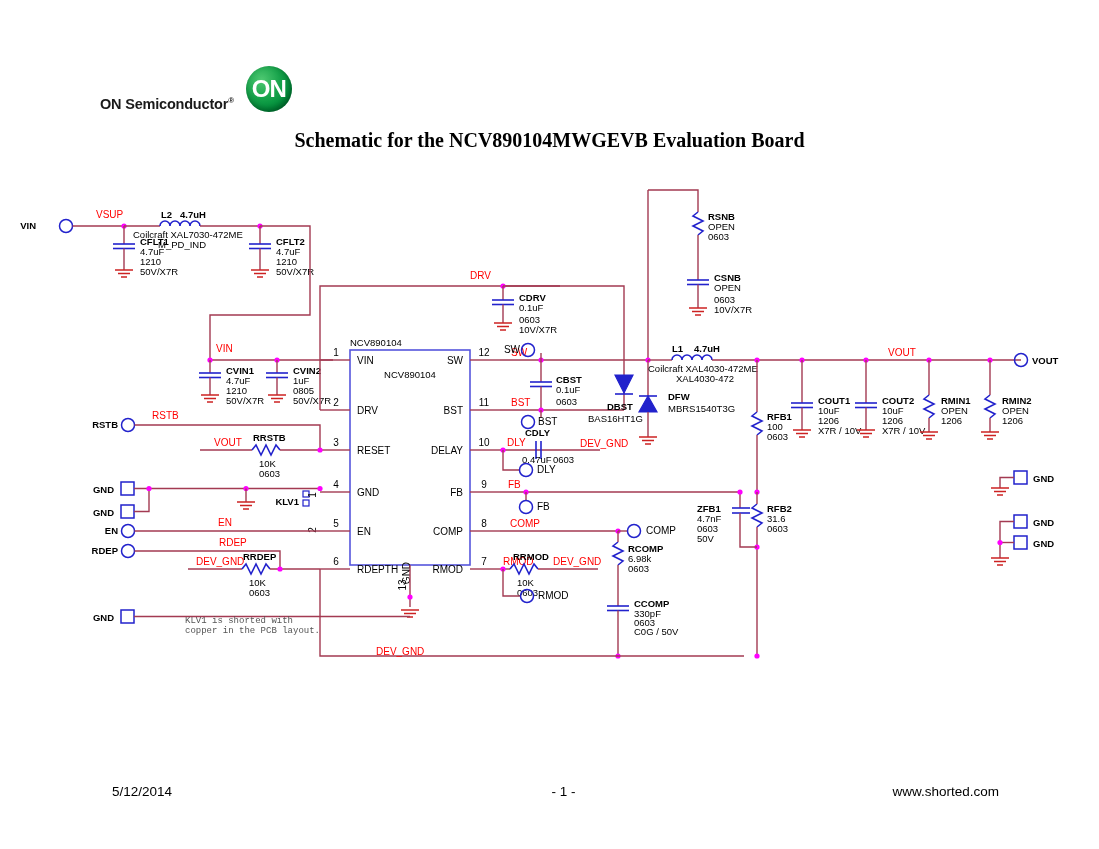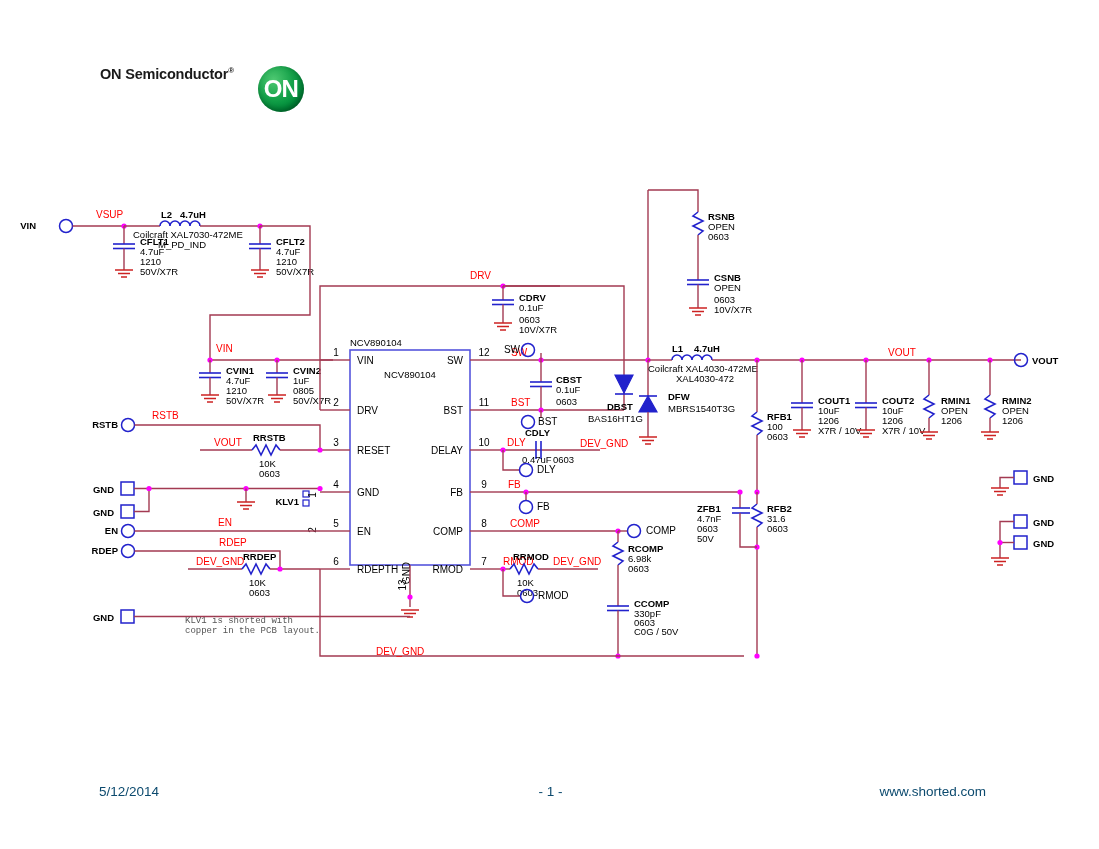--- a/index.html
+++ b/index.html
@@ -1,53 +1,54 @@
 <!DOCTYPE html>
 <html><head>
 <meta charset="utf-8">
 <style>
   html,body{margin:0;padding:0;background:#ffffff;}
   body{width:1099px;height:849px;position:relative;font-family:"Liberation Sans",sans-serif;overflow:hidden;}
   #page{position:absolute;left:0;top:0;width:1099px;height:849px;background:#fff;}
 
   
-  .logo-wrap{position:absolute;left:100px;top:66px;display:flex;align-items:flex-start;gap:24px;}
+  .logo-wrap{position:absolute;left:100px;top:66px;display:flex;align-items:flex-end;gap:12px;}
   .logo-text{font-family:"Liberation Sans",sans-serif;font-weight:bold;font-size:14.5px;color:#1a1a1a;letter-spacing:-0.2px;white-space:nowrap;}
   .logo-text sup{font-size:8px;vertical-align:super;}
   .logo-mark{width:46px;height:46px;border-radius:50%;
       background:radial-gradient(circle at 34% 30%, #4fc972 0%, #16a24a 42%, #00913c 70%, #00702e 100%);
       display:flex;align-items:center;justify-content:center;
       box-shadow:inset -2px -3px 6px rgba(0,0,0,.35);}
   .logo-mark span{color:#fff;font-family:"Liberation Sans",sans-serif;font-weight:bold;font-size:24px;letter-spacing:-1px;line-height:1;}
 
   .title{position:absolute;left:0;top:129px;width:1099px;text-align:center;
       font-family:"Liberation Serif",serif;font-weight:bold;font-size:20px;color:#000;}
 
   
-  .footer{position:absolute;left:1px;top:784px;width:1073px;height:20px;font-size:13.5px;color:#0c4a6e;}
+  .footer{position:absolute;left:14px;top:784px;width:1073px;height:20px;font-size:13.5px;color:#000000;}
   .footer .f-left{position:absolute;left:98px;top:0;}
   .footer .f-center{position:absolute;left:0;top:0;width:1099px;text-align:center;}
   .footer .f-right{position:absolute;right:88px;top:0;}
 
   
   #sch{position:absolute;left:0;top:160px;width:1099px;height:520px;}
   text{font-family:"Liberation Sans",sans-serif;}
 </style>
 </head>
 <body>
 
 <div id="page">
 
   <div class="logo-wrap">
     <div class="logo-text"><span>ON Semiconductor</span><sup>®</sup></div>
     <div class="logo-mark">
         <span>ON</span>
       </div>
   </div>
 
+  <div class="title">Schematic for the NCV890104MWGEVB Evaluation Board</div>
 
   <svg id="sch" viewBox="0 0 1099 520">
     <defs>
       <style>
         .w{stroke:#a33a52;stroke-width:1.4;fill:none;}
         .cm{stroke:#2222cc;stroke-width:1.6;fill:none;}
         .cmf{fill:#2222cc;stroke:#2222cc;stroke-width:1.2;}
         .gnd{stroke:#cc2222;stroke-width:1.5;fill:none;}
         .lbl{font-size:9.5px;fill:#000;}
         .lblb{font-size:9.5px;fill:#000;font-weight:bold;}

